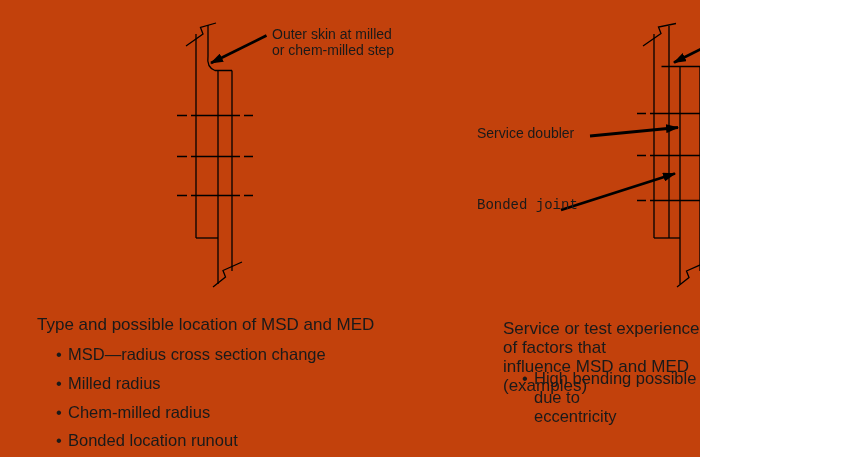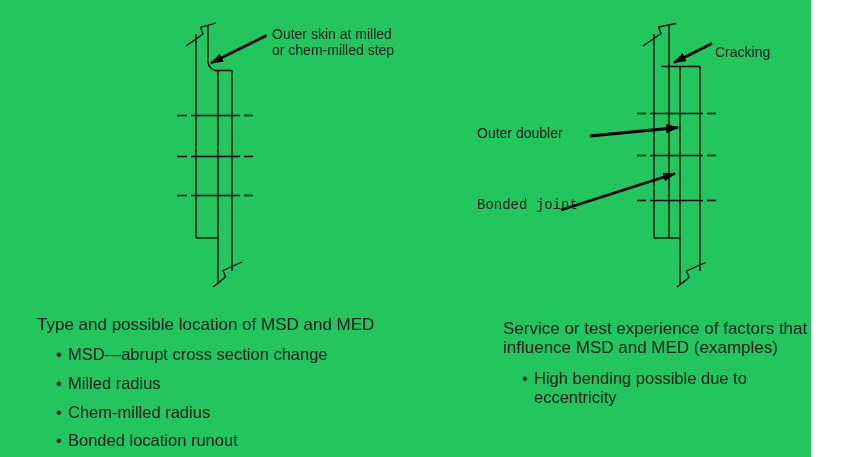--- a/index.html
+++ b/index.html
@@ -1,20 +1,20 @@
 <!DOCTYPE html>
 <html><head>
 <meta charset="utf-8">
 <style>
   html, body { margin: 0; padding: 0; background: #ffffff; }
   .canvas {
     position: relative;
-    width: 811px;
+    width: 700px;
     height: 457px;
-    background: #22c55e;
+    background: #c2410c;
     font-family: "Liberation Sans", sans-serif;
     color: #1a1a1a;
     overflow: hidden;
   }
   svg.linework { position: absolute; left: 0; top: 0; }
   .txt { position: absolute; white-space: pre-line; }
   .label { font-size: 14px; line-height: 15.5px; }
   .caption { font-size: 17px; line-height: 19px; }
   .bullet-item { position: absolute; display: flex; font-size: 16.5px; line-height: 19px; }
   .bullet-dot { width: 12px; flex: 0 0 12px; }
@@ -83,29 +83,29 @@
       <path d="M590,136 L678,127.5" marker-end="url(#ah)"></path>
       <path d="M561,210 L675,173.5" marker-end="url(#ah)"></path>
     </g>
   </svg>
 
   <div class="txt label" style="left:272px; top:27px;">Outer skin at milled
 or chem-milled step</div>
 
   <div class="txt label" style="left:715px; top:33px;margin-top:12px;">Cracking</div>
 
-  <div class="txt label" style="left:477px; top:126px;">Outer doubler</div>
+  <div class="txt label" style="left:477px; top:126px;">Service doubler</div>
 
   <div class="txt label" style="left:477px; top:198px;font-family:Liberation Mono, monospace;">Bonded joint</div>
 
   <div class="txt caption" style="left:37px; top:315px;">Type and possible location of MSD and MED</div>
 
   <div class="bullet-item" style="left:56px; top:345px;">
     <span class="bullet-dot">•</span>
-    <span class="bullet-text">MSD—abrupt cross section change</span>
+    <span class="bullet-text">MSD—radius cross section change</span>
   </div>
   <div class="bullet-item" style="left:56px; top:374px;">
     <span class="bullet-dot">•</span>
     <span class="bullet-text">Milled radius</span>
   </div>
   <div class="bullet-item" style="left:56px; top:403px;">
     <span class="bullet-dot">•</span>
     <span class="bullet-text">Chem-milled radius</span>
   </div>
   <div class="bullet-item" style="left:56px; top:431px;">

